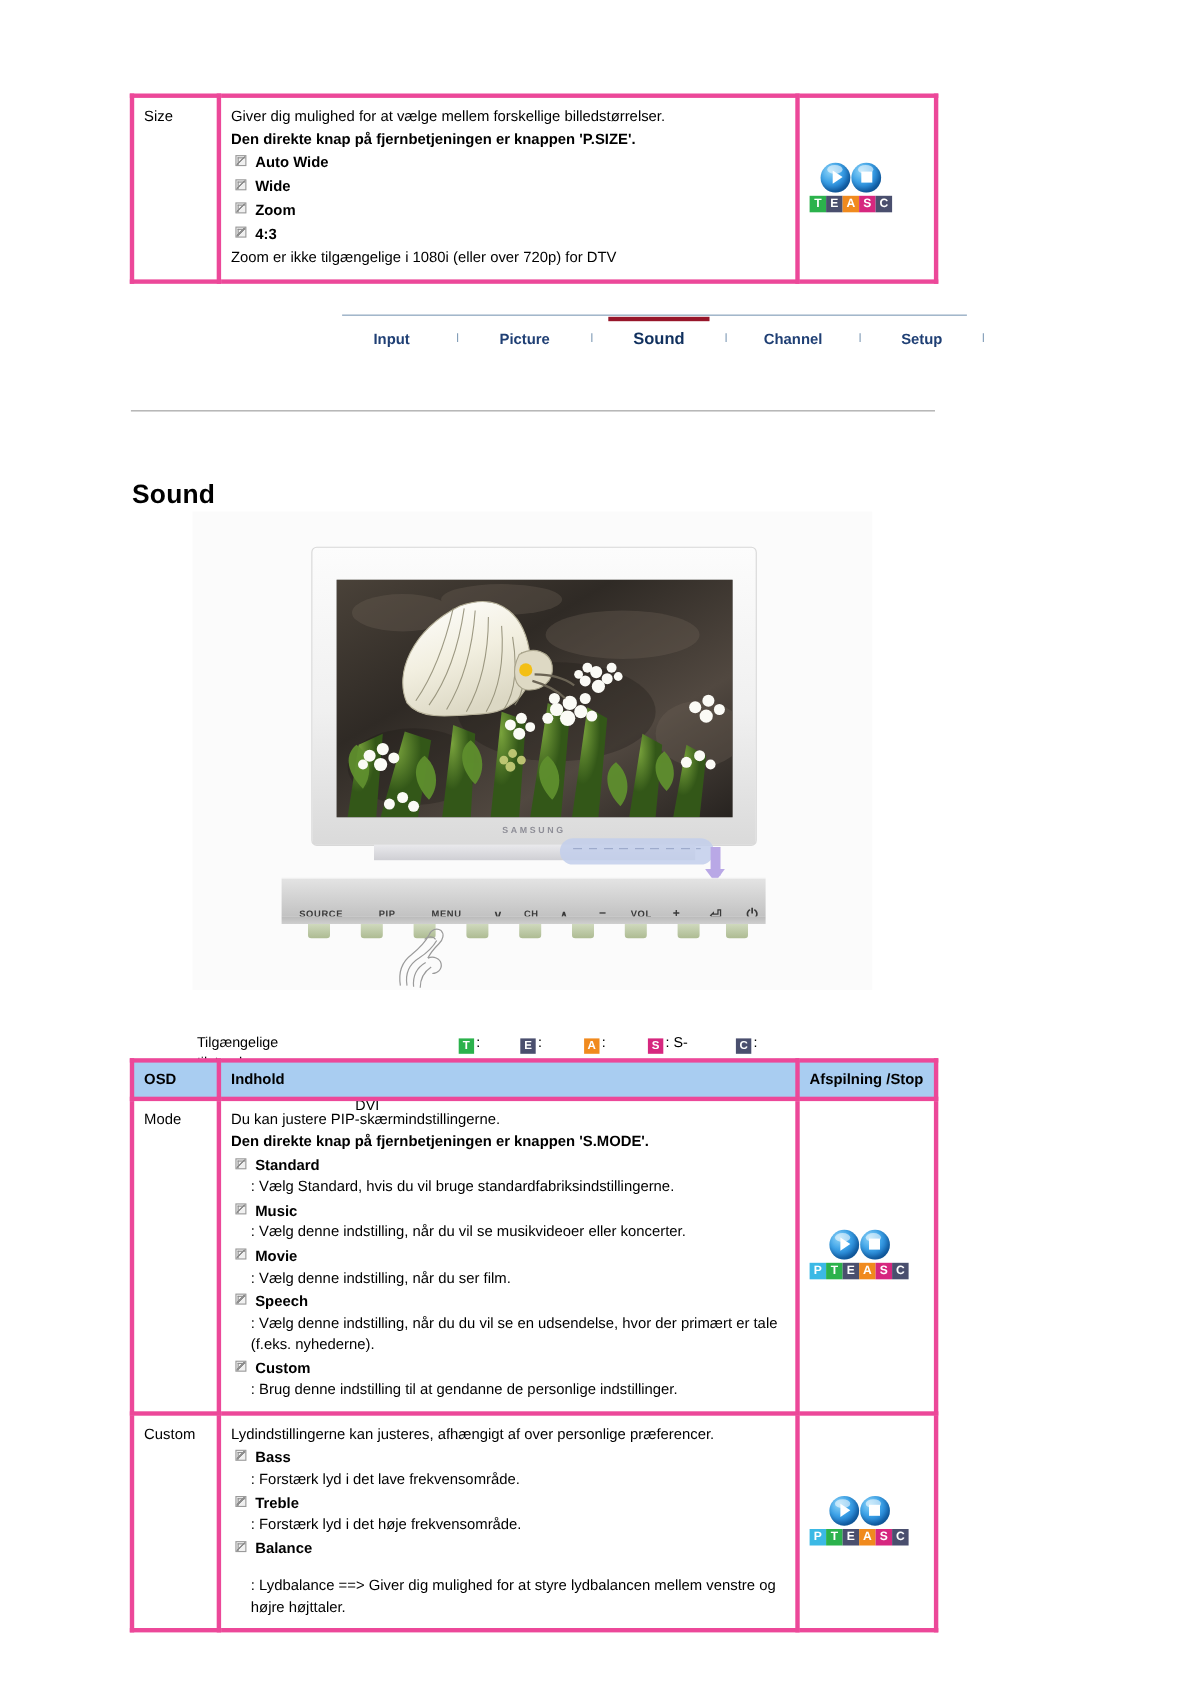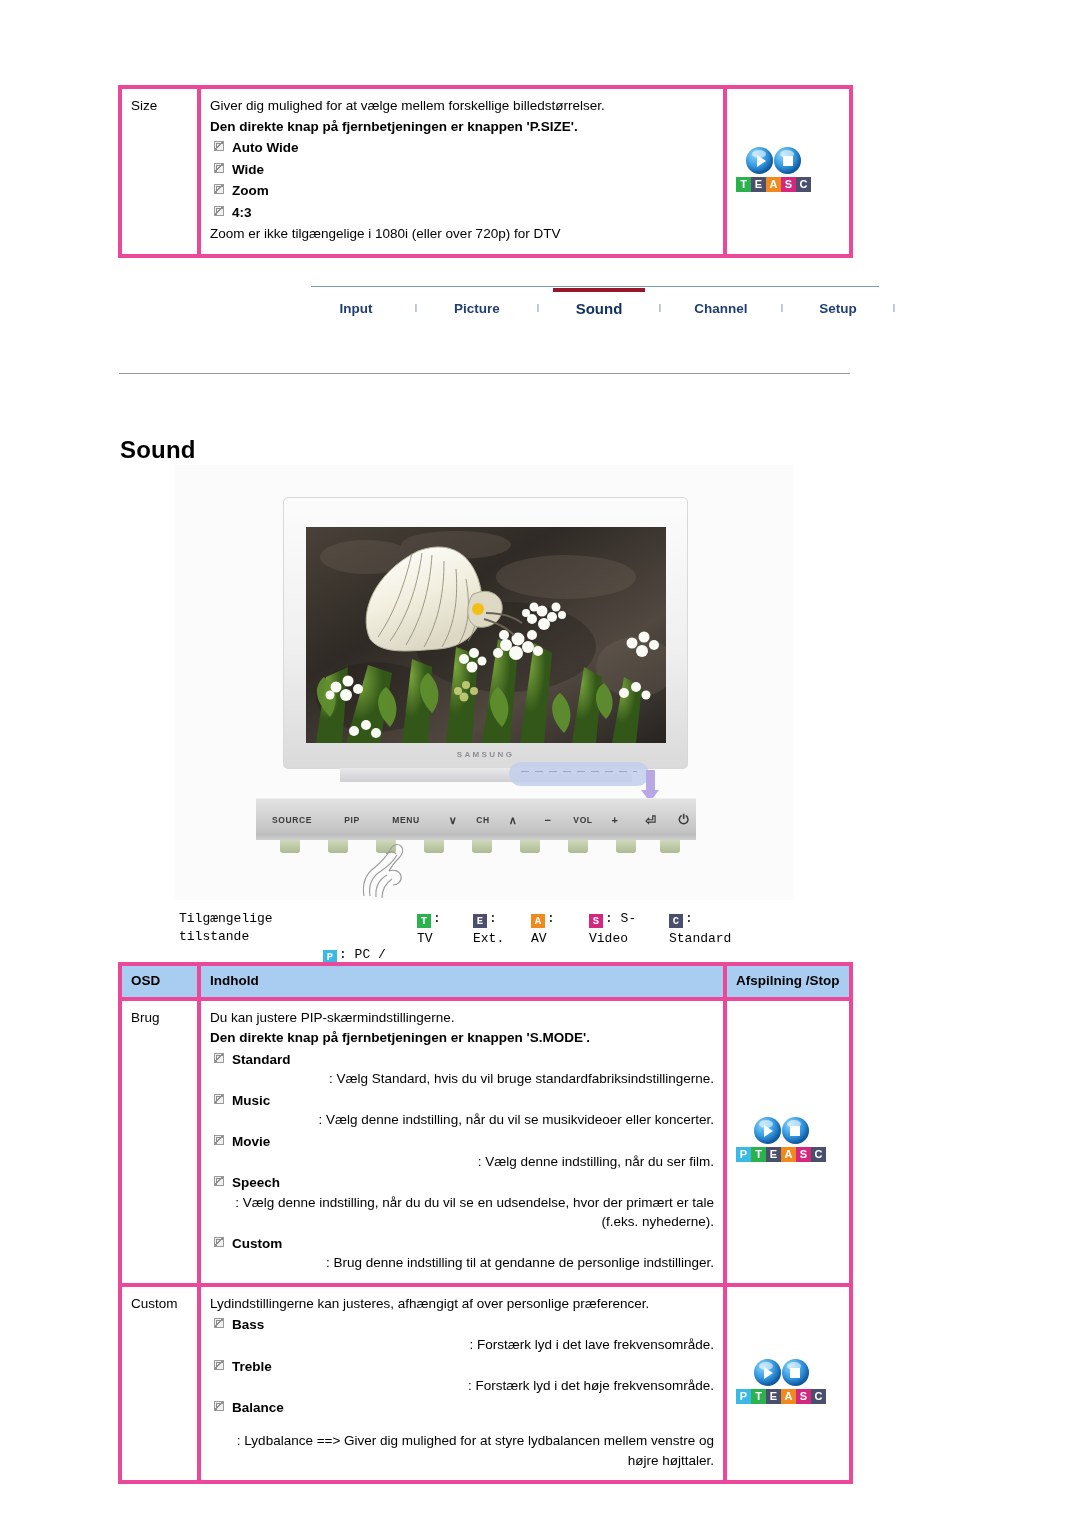--- a/index.html
+++ b/index.html
@@ -56,21 +56,21 @@
     border-left: 1px solid #8d8d8d;
     border-top: 1px solid #8d8d8d;
     transform: rotate(0deg);
   }
   .bullet-item .bmark::after {
     content: "";
     position: absolute; left: 0px; top: 0px;
     width: 8px; height: 8px;
     background: linear-gradient(135deg, transparent 42%, #8d8d8d 42%, #8d8d8d 56%, transparent 56%);
   }
-  .bullet-desc { margin: 0 0 1px 0; padding-left: 18px; text-align: right; }
+  .bullet-desc { margin: 0 0 1px 0; padding-left: 18px; }
   .spacer-line { height: 14px; }
 
   
   .badge-cell { text-align: center; vertical-align: middle !important; }
   .badge-wrap { display: inline-block; text-align: center; line-height: 0; }
   .spheres { display: flex; justify-content: center; gap: 1px; margin-bottom: 3px; }
   .sphere {
     width: 27px; height: 27px; border-radius: 50%;
     background: radial-gradient(circle at 33% 28%, #8fd4f7 0%, #3ea3e8 38%, #1673c9 72%, #0d5ba8 100%);
     position: relative;
@@ -216,21 +216,21 @@
   }
 
   .ctrl-bar {
     position: absolute;
     left: 256px; top: 798px;
     width: 440px; height: 35px;
     background: linear-gradient(180deg,#e3e3e3 0%, #d4d4d4 45%, #c2c2c2 100%);
     border-top: 1px solid #efefef;
   }
   .ctrl-bar .labels {
-    position: absolute; left: 0; top: 4px; width: 100%; height: 100%;
+    position: absolute; left: 0; top: 15px; width: 100%; height: 100%;
     display: flex; align-items: center;
     font-size: 8.5px; font-weight: bold; letter-spacing: 0.6px; color: #3a3a3a;
   }
   .ctrl-bar .labels > * { text-align: center; }
   .ctrl-shadow {
     position: absolute; left: 256px; top: 833px;
     width: 440px; height: 7px;
     background: linear-gradient(180deg,#b9b9b9 0%, #cfcfcf 100%);
   }
   .feet { position: absolute; left: 256px; top: 840px; width: 440px; height: 14px; }
@@ -243,24 +243,23 @@
 
   .hand {
     position: absolute;
     left: 356px; top: 838px;
     width: 60px; height: 62px;
   }
 
   
   .legend {
     position: absolute;
-    left: 179px; top: 911px;
+    left: 179px; top: 940px;
     width: 680px; height: 42px;
     font-size: 13px;
-    font-family: Liberation Mono, monospace;
   }
   .legend .lcol { position: absolute; top: 0; }
   .legend .lk {
     display: inline-block; width: 14px; height: 14px;
     color: #ffffff; font-weight: bold; font-size: 10.5px;
     text-align: center; line-height: 14px;
     vertical-align: -2px;
     margin-right: 2px;
   }
   .legend .lrow2 { display: block; margin-top: 3px; }
@@ -542,21 +541,21 @@
 
   <table class="doc-table" id="table-bottom">
     <tbody>
         <tr class="hdr">
       <th class="col-osd">OSD</th>
       <th class="col-body">Indhold</th>
       <th class="col-badge">Afspilning /Stop</th>
     </tr>
 
     <tr>
-      <td class="col-osd">Brug</td>
+      <td class="col-osd">Mode</td>
       <td class="col-body">
         <p class="lead">Du kan justere PIP-skærmindstillingerne.</p>
         <p class="strong-line">Den direkte knap på fjernbetjeningen er knappen 'S.MODE'.</p>
 
         <p class="bullet-item"><span class="bmark"></span><span>Standard</span></p>
         <p class="bullet-desc">: Vælg Standard, hvis du vil bruge standardfabriksindstillingerne.</p>
 
         <p class="bullet-item"><span class="bmark"></span><span>Music</span></p>
         <p class="bullet-desc">: Vælg denne indstilling, når du vil se musikvideoer eller koncerter.</p>
 

